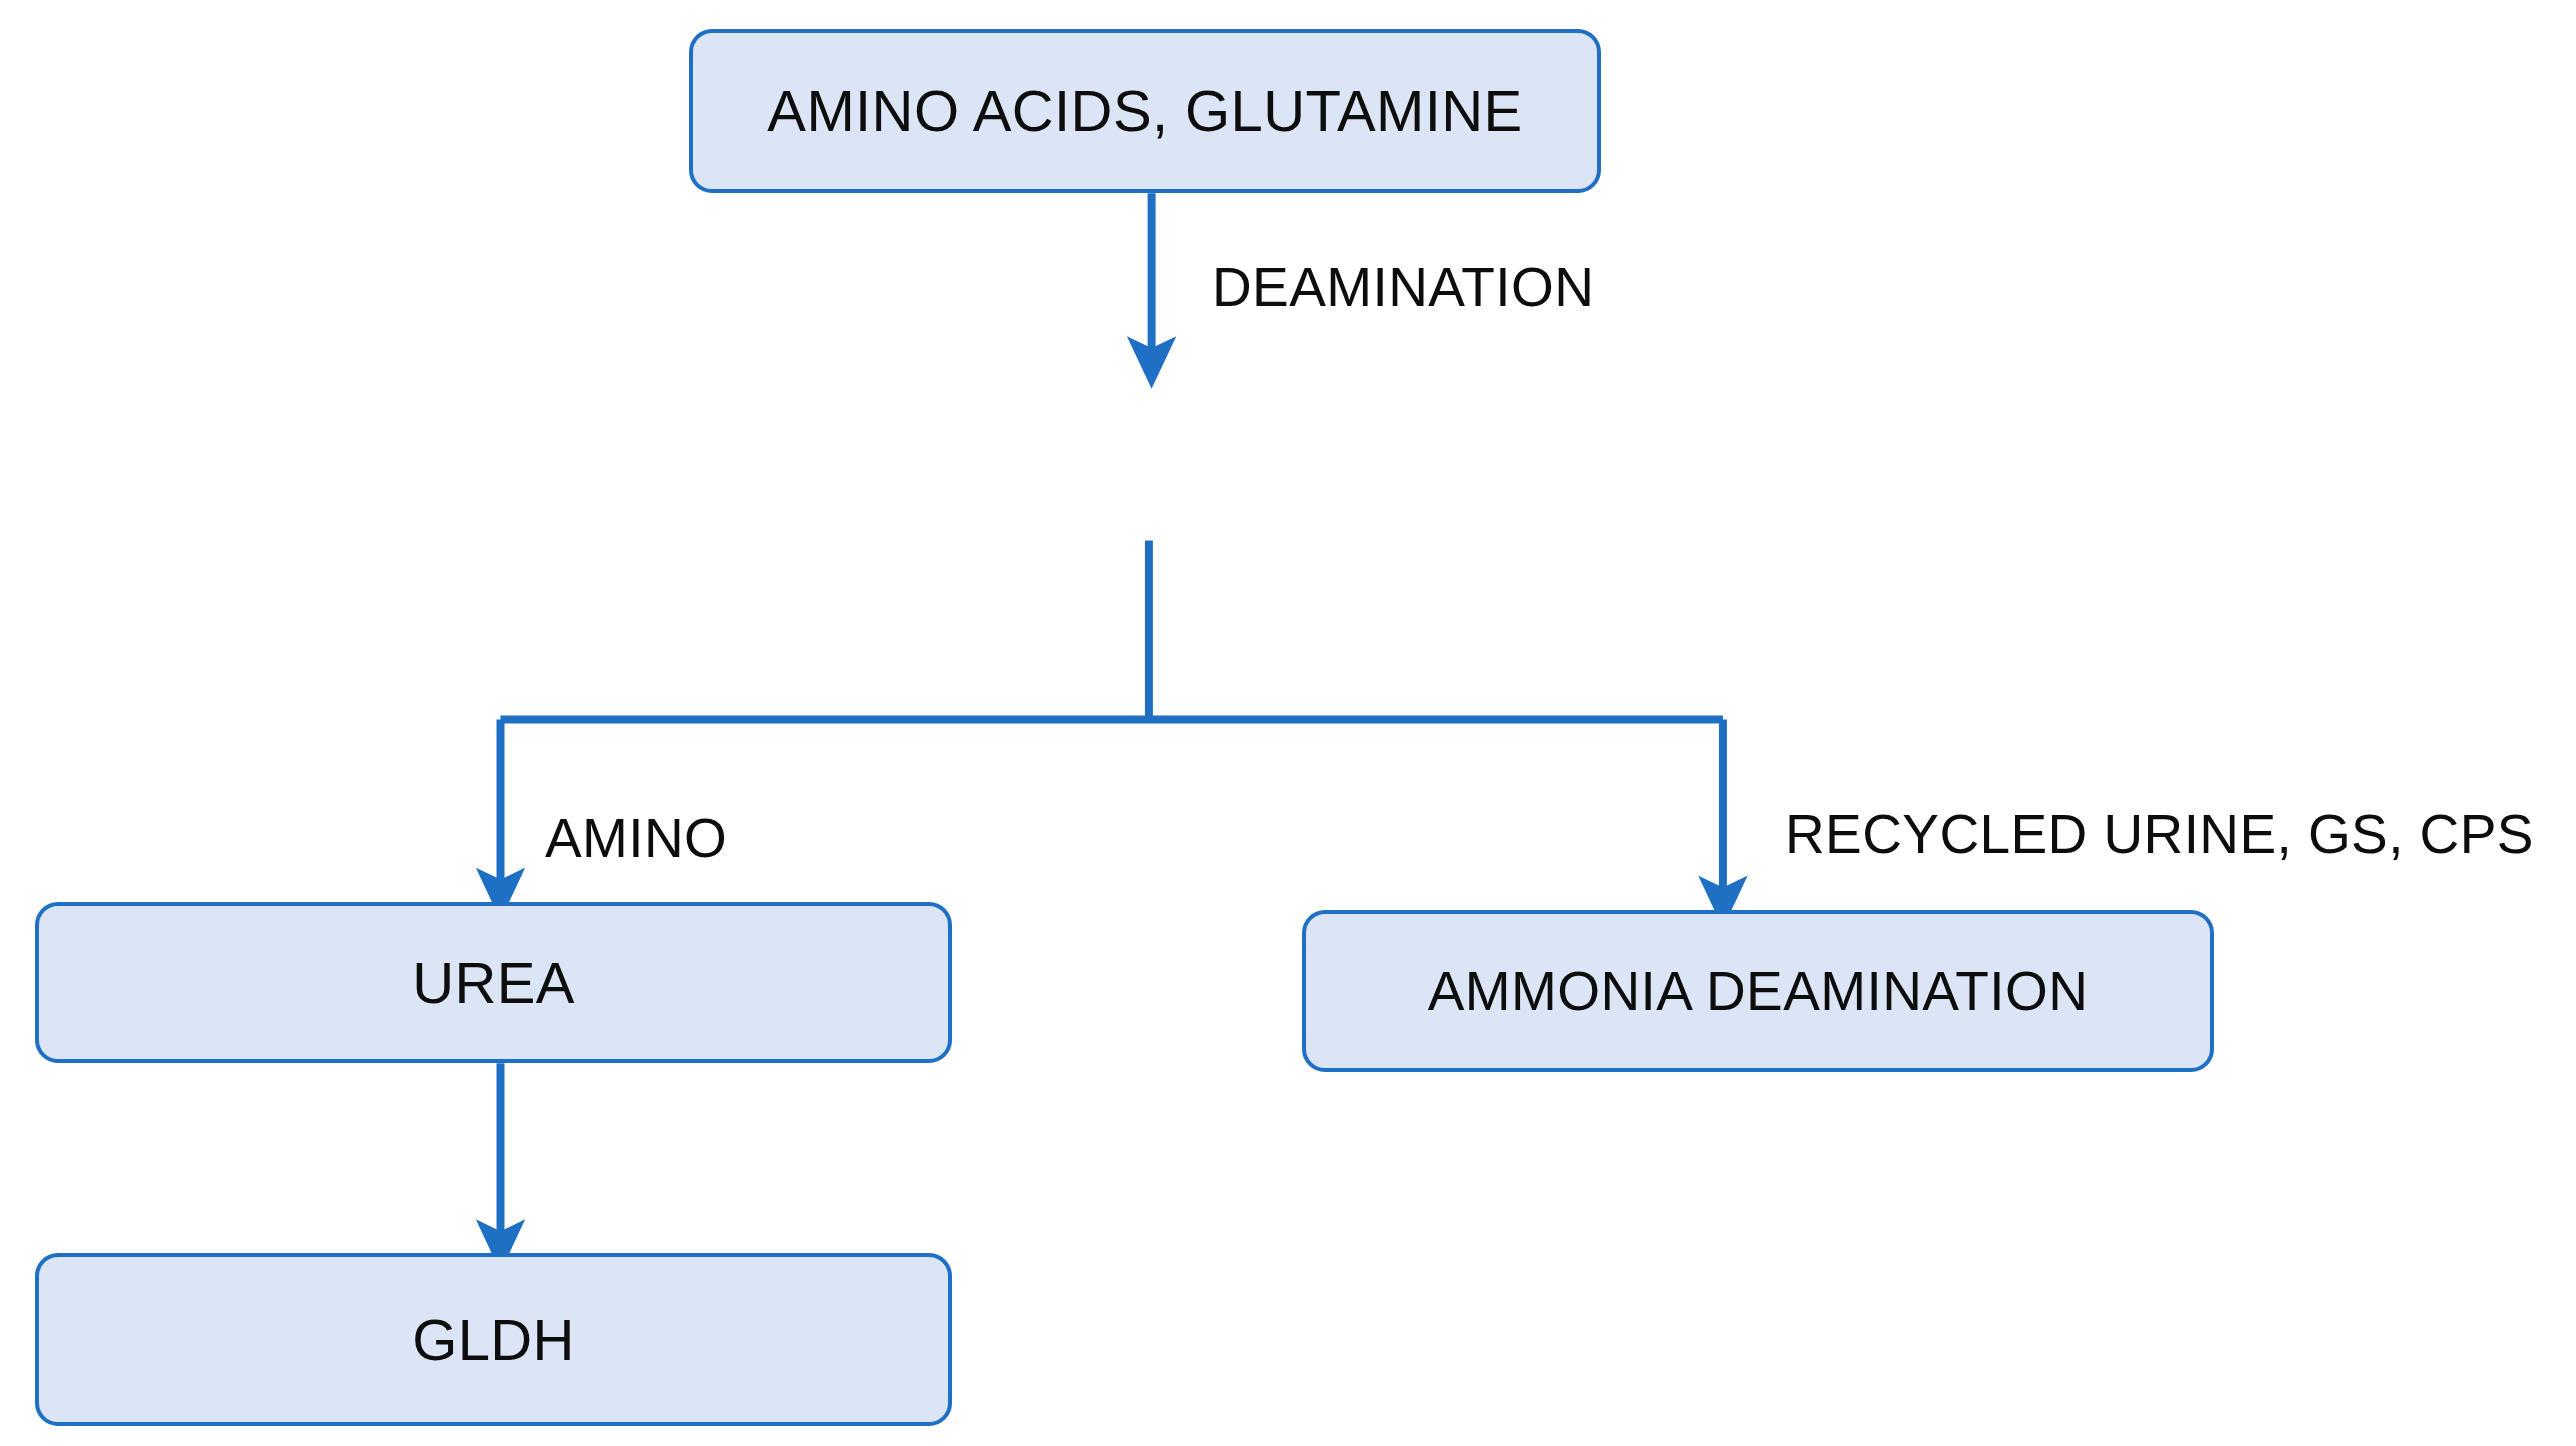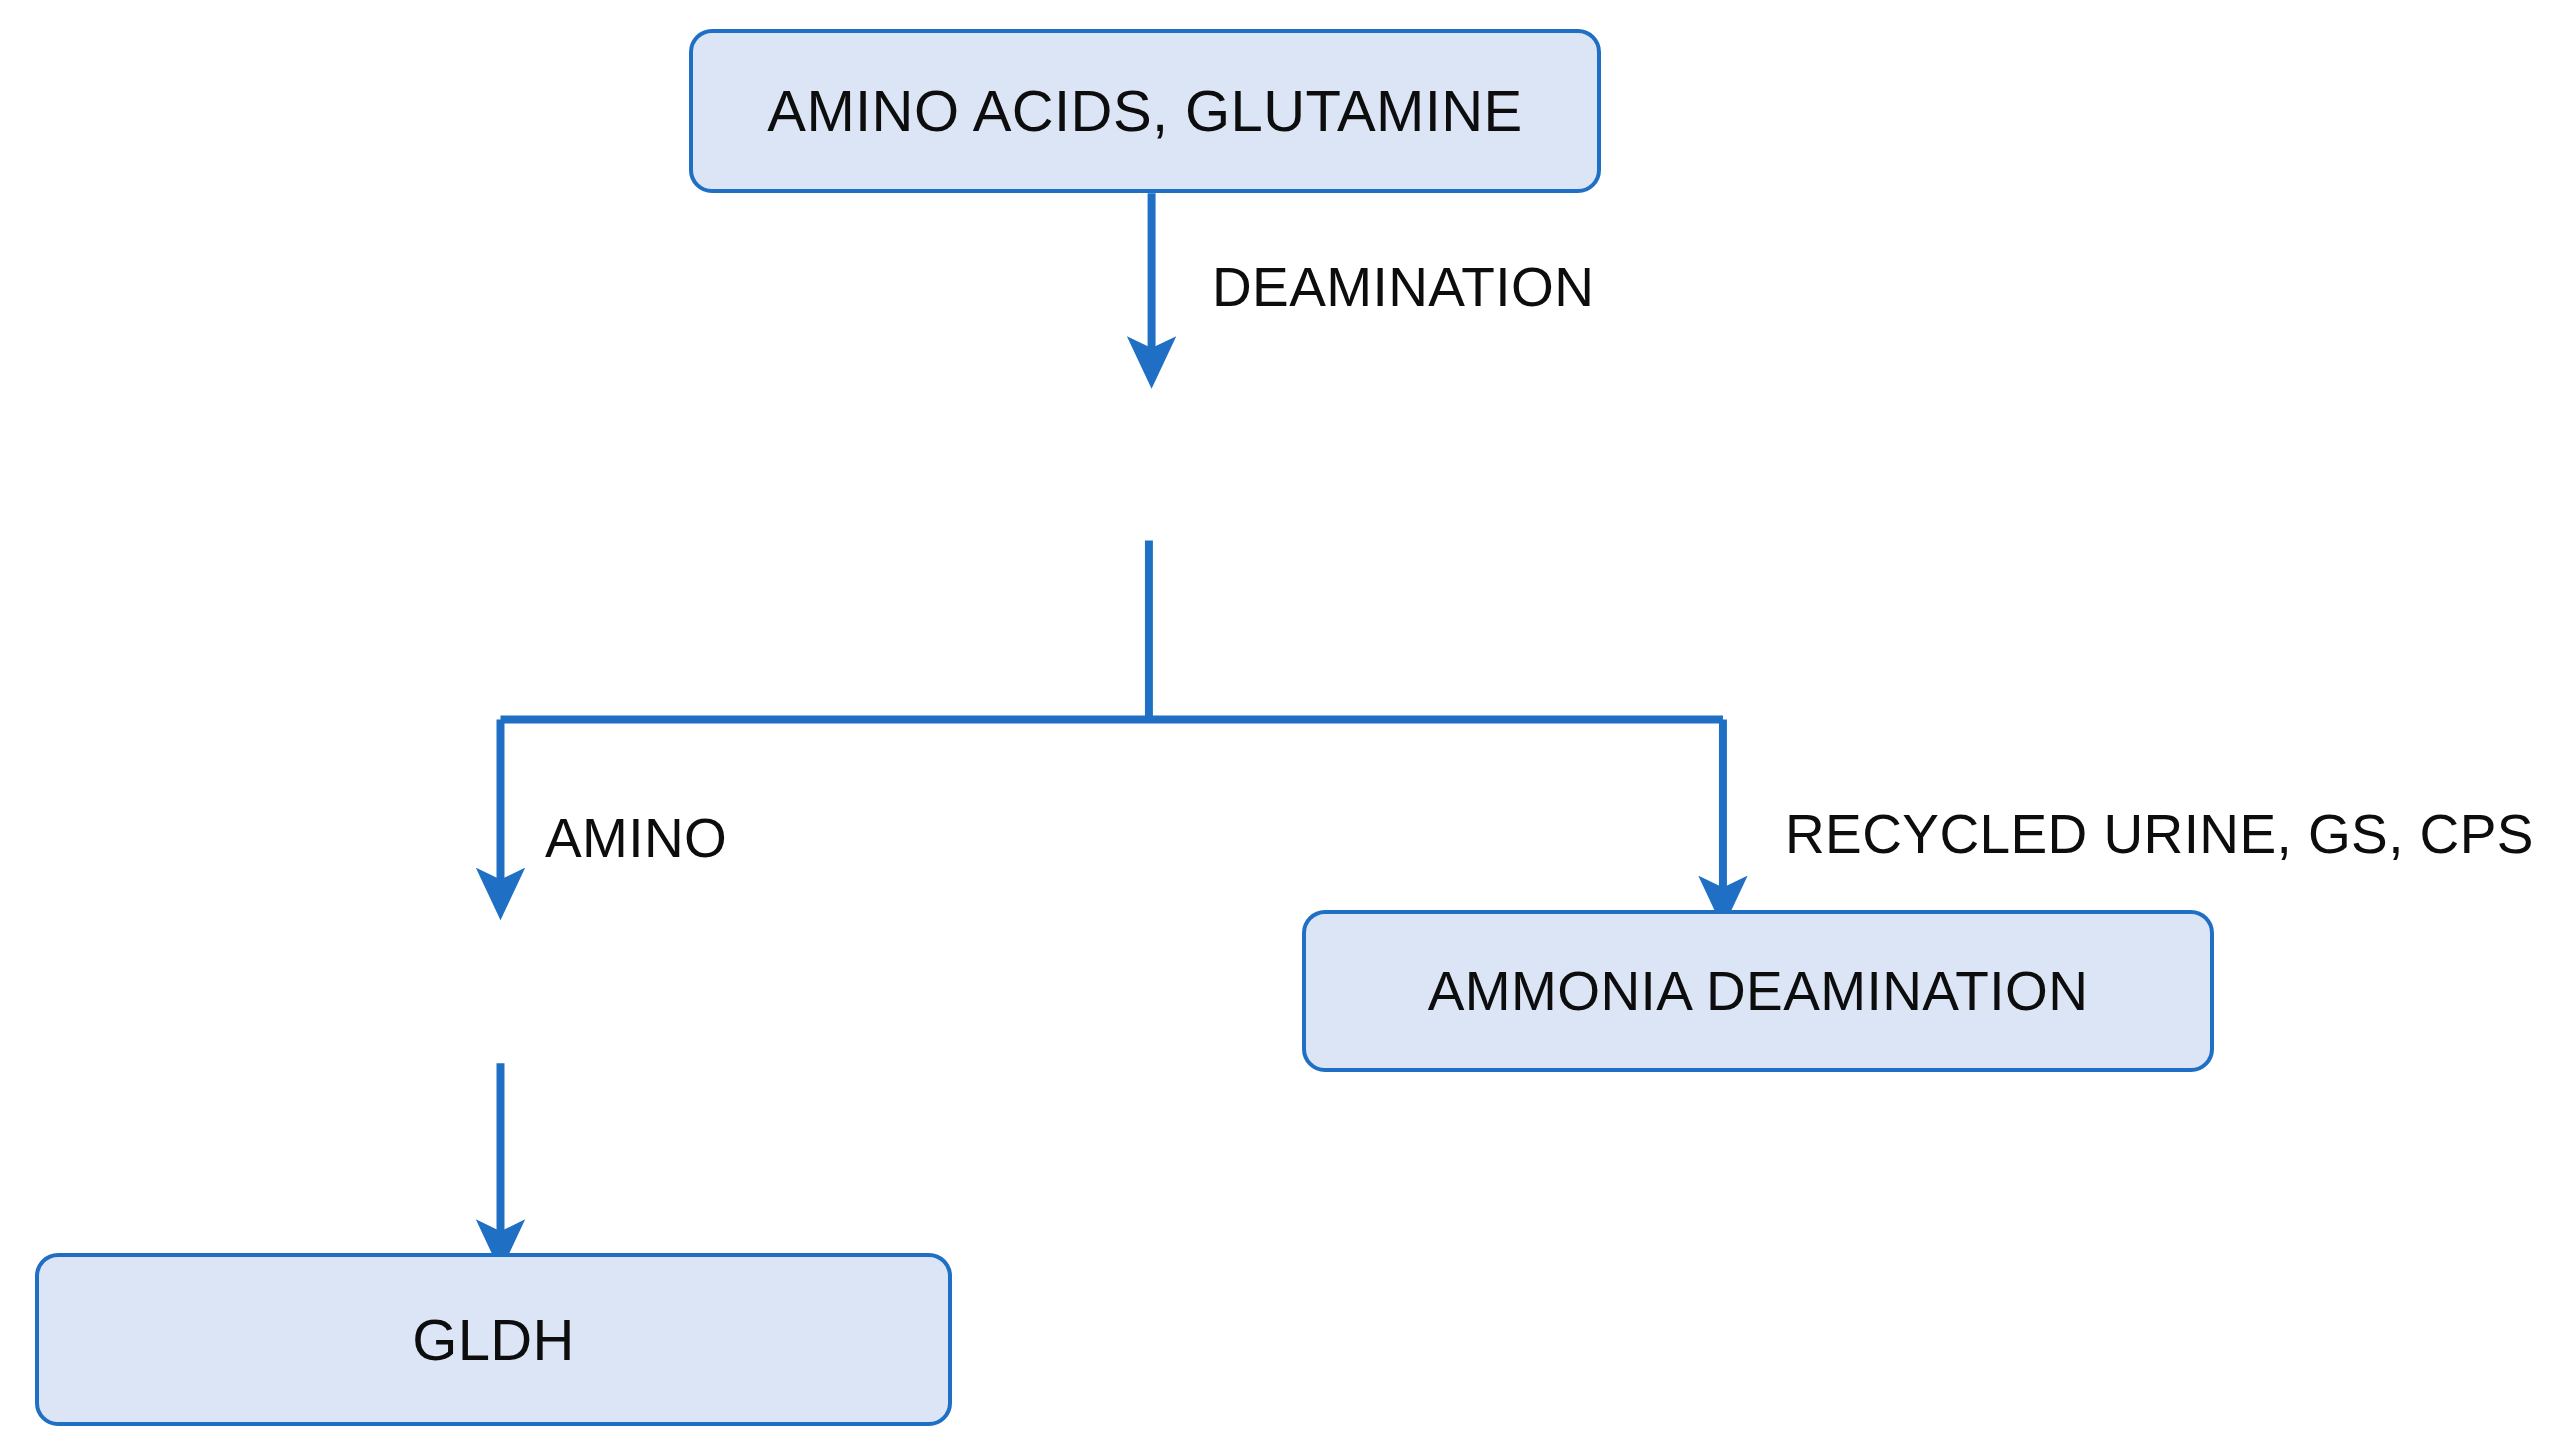--- a/index.html
+++ b/index.html
@@ -99,20 +99,23 @@
     <path d="M 1945 812 L 1945 1017" fill="none" stroke="#1f6fc4" stroke-width="9" marker-end="url(#arrowhead)"></path>
 
     <path d="M 565 1200 L 565 1405" fill="none" stroke="#1f6fc4" stroke-width="9" marker-end="url(#arrowhead)"></path>
   </svg>
 
   <div class="node" id="node-amino">
     <span class="node-label">AMINO ACIDS, GLUTAMINE</span>
   </div>
 
 
+  <div class="node" id="node-urea">
+    <span class="node-label">UREA</span>
+  </div>
 
   <div class="node" id="node-ammonia">
     <span class="node-label">AMMONIA DEAMINATION</span>
   </div>
 
   <div class="node" id="node-urine">
     <span class="node-label">GLDH</span>
   </div>
 
   <div class="edge-label" id="label-deamination">DEAMINATION</div>

